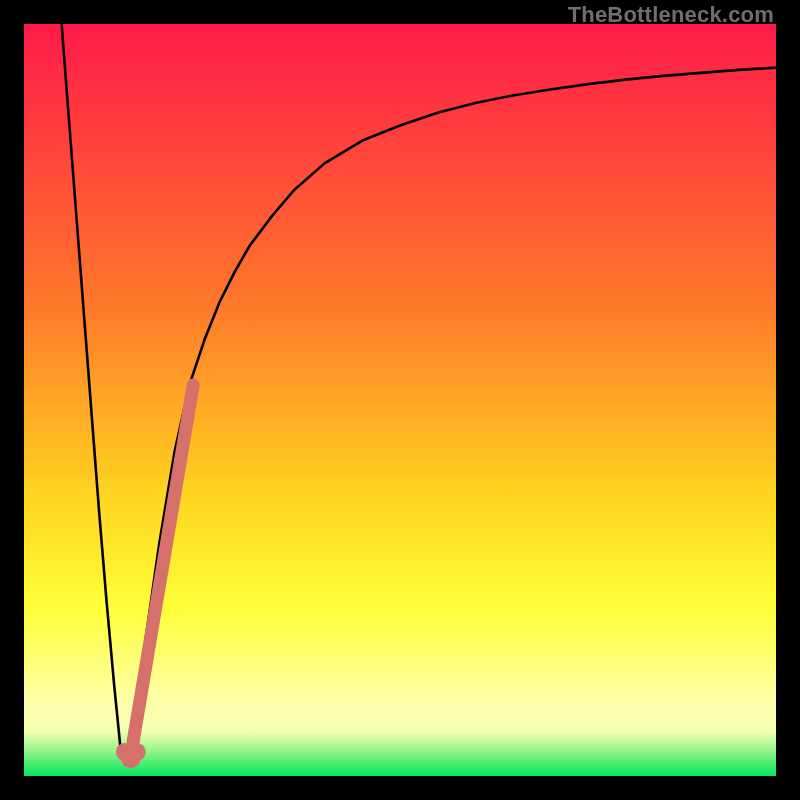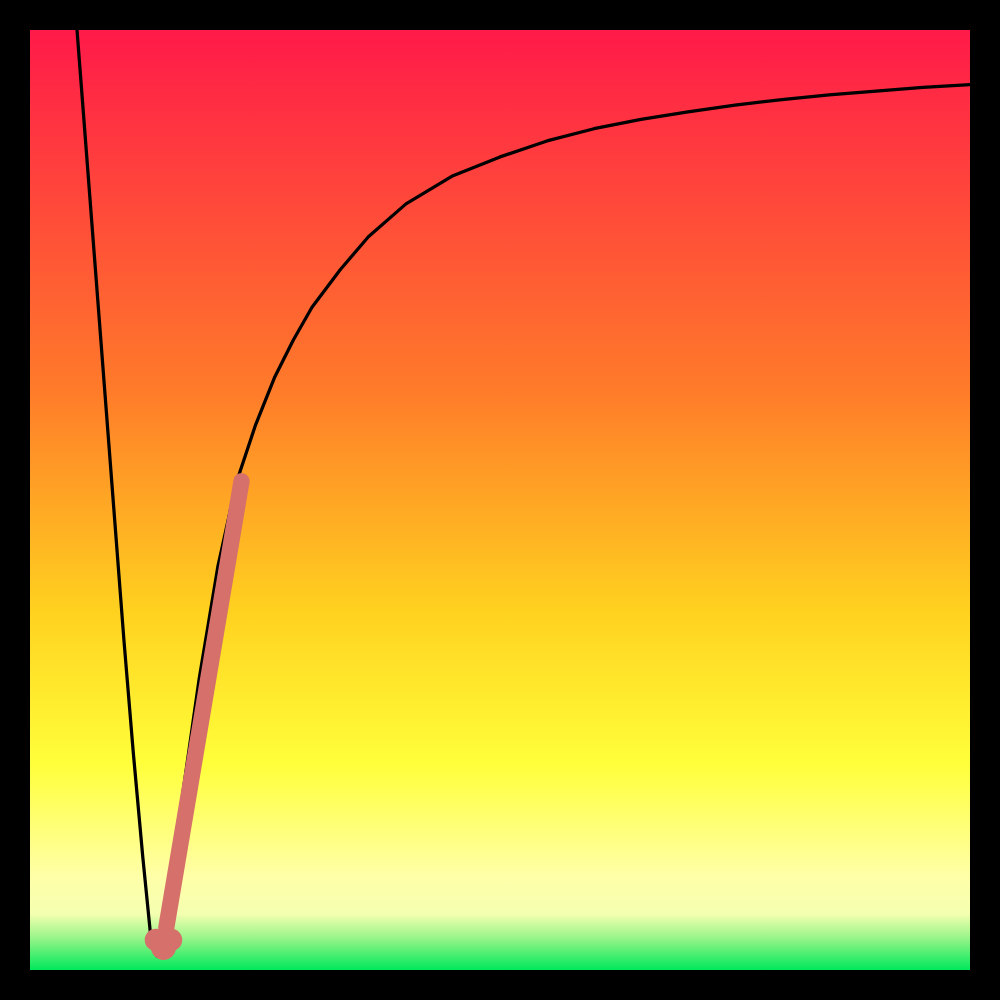--- a/index.html
+++ b/index.html
@@ -58,13 +58,14 @@
       <path id="curve-path" fill="none" stroke="#000000" stroke-width="2.6" stroke-linejoin="round" stroke-linecap="round" d="M37.60 0.00 L45.12 97.76 L52.64 195.52 L60.16 293.28 L67.68 391.04 L75.20 488.80 L82.72 579.04 L90.24 661.76 L96.26 721.92 L101.52 740.72 L105.28 721.92 L112.80 676.80 L120.32 624.16 L127.84 571.52 L135.36 518.88 L142.88 473.76 L150.40 428.64 L165.44 360.96 L180.48 315.84 L195.52 278.24 L210.56 248.16 L225.60 221.84 L248.16 191.76 L270.72 165.44 L300.80 139.12 L338.40 116.56 L376.00 101.52 L413.60 88.74 L451.20 78.96 L488.80 71.44 L526.40 65.42 L564.00 60.16 L601.60 55.65 L639.20 51.89 L676.80 48.88 L714.40 45.87 L752.00 43.62"></path>
       <line id="hl-line" stroke="#d6706b" stroke-width="13" stroke-linecap="round" x1="109.03999999999999" y1="718.16" x2="169.20000000000002" y2="360.96"></line>
 
       <g id="hl-cap" transform="translate(106.78399999999999,727.936)">
         <circle r="9" cx="-6" cy="0" fill="#d6706b"></circle>
         <circle r="9" cx="6" cy="0" fill="#d6706b"></circle>
         <circle r="10" cx="0" cy="6" fill="#d6706b"></circle>
       </g>
     </svg>
   </div>
+  <div class="watermark">TheBottleneck.com</div>
 </div>
 
 </body></html>

